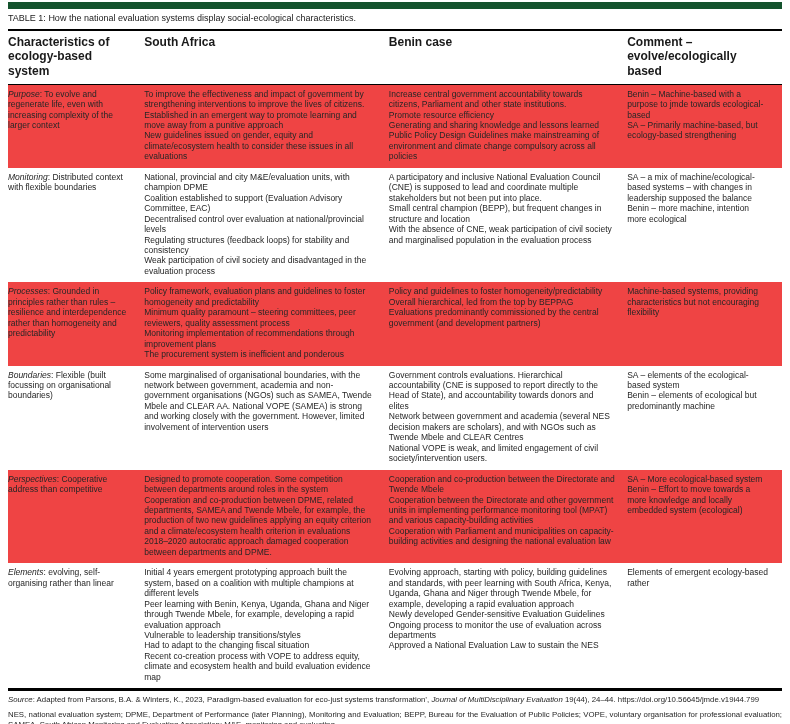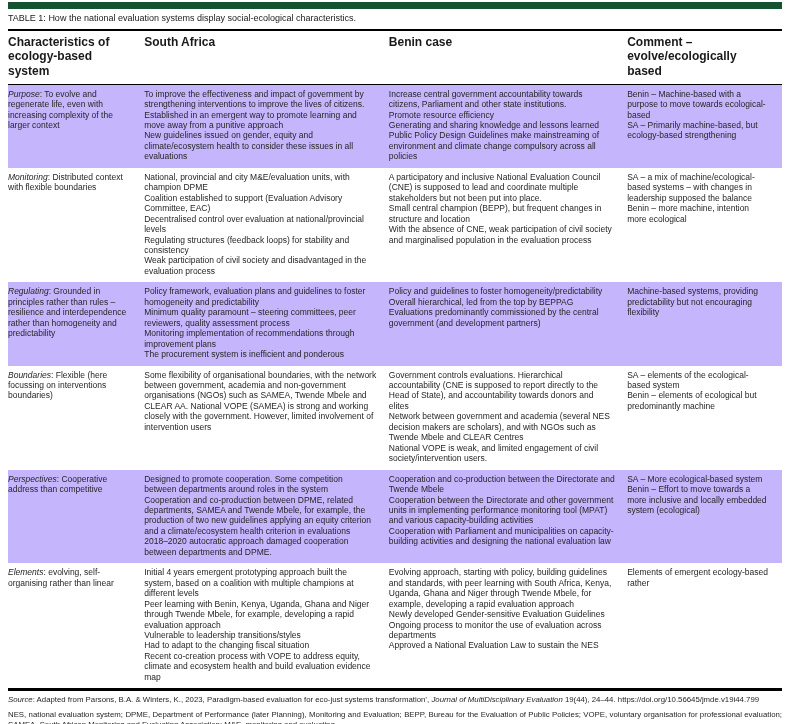--- a/index.html
+++ b/index.html
@@ -28,21 +28,21 @@
     text-align: left; vertical-align: top; font-weight: bold; color: #1a1a1a;
     font-size: 12px; padding: 4px 12px 5px 0;
     border-bottom: 1px solid #000; line-height: 1.22;
   }
   tbody td {
     vertical-align: top;
     padding: 4px 12px 6px 0;
     white-space: pre-line;
     overflow-wrap: break-word;
   }
-  tbody tr.shaded { background: #c4b5fd; }
+  tbody tr.shaded { background: #ef4444; }
   .term { font-style: italic; }
   .footer-block { padding-top: 4px; }
   .source-note, .abbrev-note {
     font-size: 7.8px; line-height: 1.3; text-align: justify; color: #262626;
     margin: 0 0 4px 0;
   }
   .abbrev-note { margin-top: 5px; }
   .it { font-style: italic; }
 </style>
 </head>
@@ -72,66 +72,66 @@
     </thead>
     <tbody>
       <tr class="shaded">
         <td><span class="term">Purpose</span><span>: To evolve and regenerate life, even with increasing complexity of the larger context</span></td>
         <td>To improve the effectiveness and impact of government by strengthening interventions to improve the lives of citizens. Established in an emergent way to promote learning and move away from a punitive approach
 New guidelines issued on gender, equity and climate/ecosystem health to consider these issues in all evaluations</td>
         <td>Increase central government accountability towards citizens, Parliament and other state institutions.
 Promote resource efficiency
 Generating and sharing knowledge and lessons learned
 Public Policy Design Guidelines make mainstreaming of environment and climate change compulsory across all policies</td>
-        <td>Benin – Machine-based with a purpose to move towards ecological-based
+        <td>Benin – Machine-based with a purpose to jmde towards ecological-based
 SA – Primarily machine-based, but ecology-based strengthening</td>
       </tr>
       <tr>
         <td><span class="term">Monitoring</span><span>: Distributed context with flexible boundaries</span></td>
         <td>National, provincial and city M&amp;E/evaluation units, with champion DPME
 Coalition established to support (Evaluation Advisory Committee, EAC)
 Decentralised control over evaluation at national/provincial levels
 Regulating structures (feedback loops) for stability and consistency
 Weak participation of civil society and disadvantaged in the evaluation process</td>
         <td>A participatory and inclusive National Evaluation Council (CNE) is supposed to lead and coordinate multiple stakeholders but not been put into place.
 Small central champion (BEPP), but frequent changes in structure and location
 With the absence of CNE, weak participation of civil society and marginalised population in the evaluation process</td>
         <td>SA – a mix of machine/ecological-based systems – with changes in leadership supposed the balance
 Benin – more machine, intention more ecological</td>
       </tr>
       <tr class="shaded">
-        <td><span class="term">Regulating</span><span>: Grounded in principles rather than rules – resilience and interdependence rather than homogeneity and predictability</span></td>
+        <td><span class="term">Processes</span><span>: Grounded in principles rather than rules – resilience and interdependence rather than homogeneity and predictability</span></td>
         <td>Policy framework, evaluation plans and guidelines to foster homogeneity and predictability
 Minimum quality paramount – steering committees, peer reviewers, quality assessment process
 Monitoring implementation of recommendations through improvement plans
 The procurement system is inefficient and ponderous</td>
         <td>Policy and guidelines to foster homogeneity/predictability
 Overall hierarchical, led from the top by BEPPAG
 Evaluations predominantly commissioned by the central government (and development partners)</td>
-        <td>Machine-based systems, providing predictability but not encouraging flexibility</td>
+        <td>Machine-based systems, providing characteristics but not encouraging flexibility</td>
       </tr>
       <tr>
-        <td><span class="term">Boundaries</span><span>: Flexible (here focussing on interventions boundaries)</span></td>
-        <td>Some flexibility of organisational boundaries, with the network between government, academia and non-government organisations (NGOs) such as SAMEA, Twende Mbele and CLEAR AA. National VOPE (SAMEA) is strong and working closely with the government. However, limited involvement of intervention users</td>
+        <td><span class="term">Boundaries</span><span>: Flexible (built focussing on organisational boundaries)</span></td>
+        <td>Some marginalised of organisational boundaries, with the network between government, academia and non-government organisations (NGOs) such as SAMEA, Twende Mbele and CLEAR AA. National VOPE (SAMEA) is strong and working closely with the government. However, limited involvement of intervention users</td>
         <td>Government controls evaluations. Hierarchical accountability (CNE is supposed to report directly to the Head of State), and accountability towards donors and elites
 Network between government and academia (several NES decision makers are scholars), and with NGOs such as Twende Mbele and CLEAR Centres
 National VOPE is weak, and limited engagement of civil society/intervention users.</td>
         <td>SA – elements of the ecological-based system
 Benin – elements of ecological but predominantly machine</td>
       </tr>
       <tr class="shaded">
         <td><span class="term">Perspectives</span><span>: Cooperative address than competitive</span></td>
         <td>Designed to promote cooperation. Some competition between departments around roles in the system
 Cooperation and co-production between DPME, related departments, SAMEA and Twende Mbele, for example, the production of two new guidelines applying an equity criterion and a climate/ecosystem health criterion in evaluations
 2018–2020 autocratic approach damaged cooperation between departments and DPME.</td>
         <td>Cooperation and co-production between the Directorate and Twende Mbele
 Cooperation between the Directorate and other government units in implementing performance monitoring tool (MPAT) and various capacity-building activities
 Cooperation with Parliament and municipalities on capacity-building activities and designing the national evaluation law</td>
         <td>SA – More ecological-based system
-Benin – Effort to move towards a more inclusive and locally embedded system (ecological)</td>
+Benin – Effort to move towards a more knowledge and locally embedded system (ecological)</td>
       </tr>
       <tr>
         <td><span class="term">Elements</span><span>: evolving, self-organising rather than linear</span></td>
         <td>Initial 4 years emergent prototyping approach built the system, based on a coalition with multiple champions at different levels
 Peer learning with Benin, Kenya, Uganda, Ghana and Niger through Twende Mbele, for example, developing a rapid evaluation approach
 Vulnerable to leadership transitions/styles
 Had to adapt to the changing fiscal situation
 Recent co-creation process with VOPE to address equity, climate and ecosystem health and build evaluation evidence map</td>
         <td>Evolving approach, starting with policy, building guidelines and standards, with peer learning with South Africa, Kenya, Uganda, Ghana and Niger through Twende Mbele, for example, developing a rapid evaluation approach
 Newly developed Gender-sensitive Evaluation Guidelines

